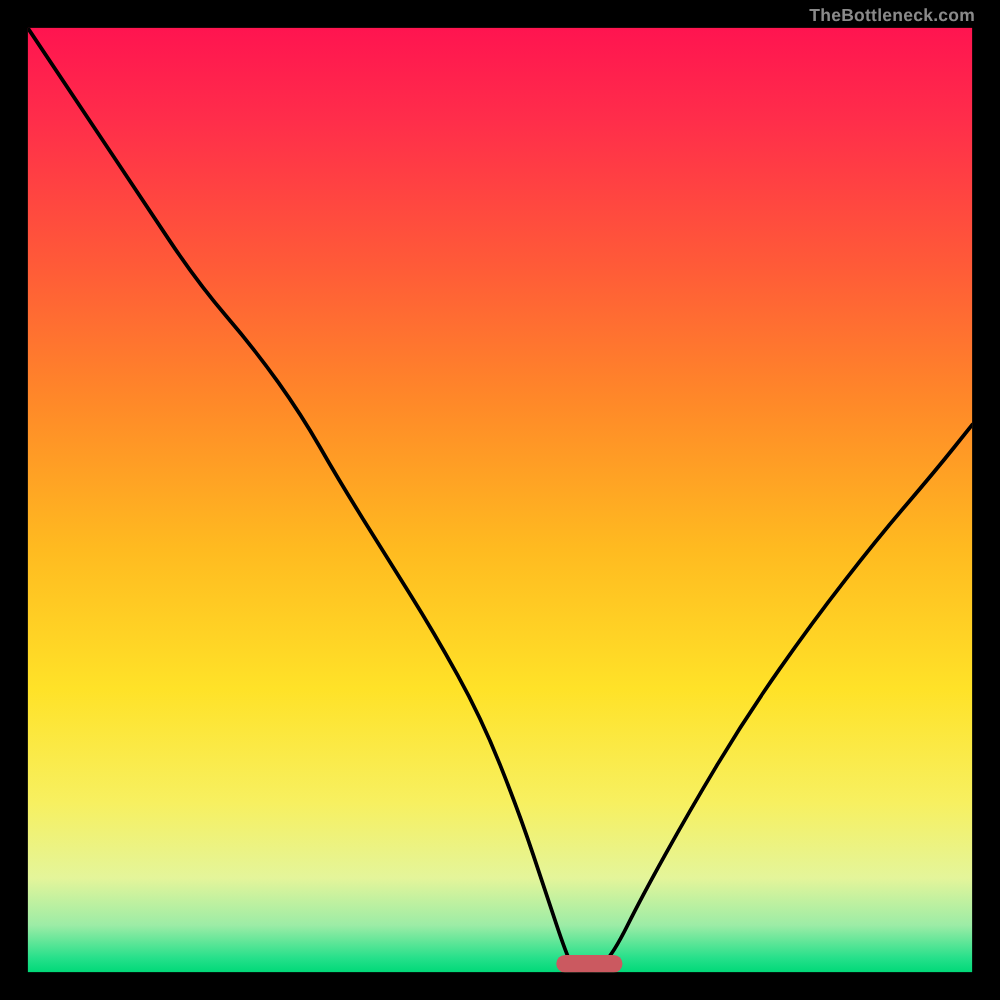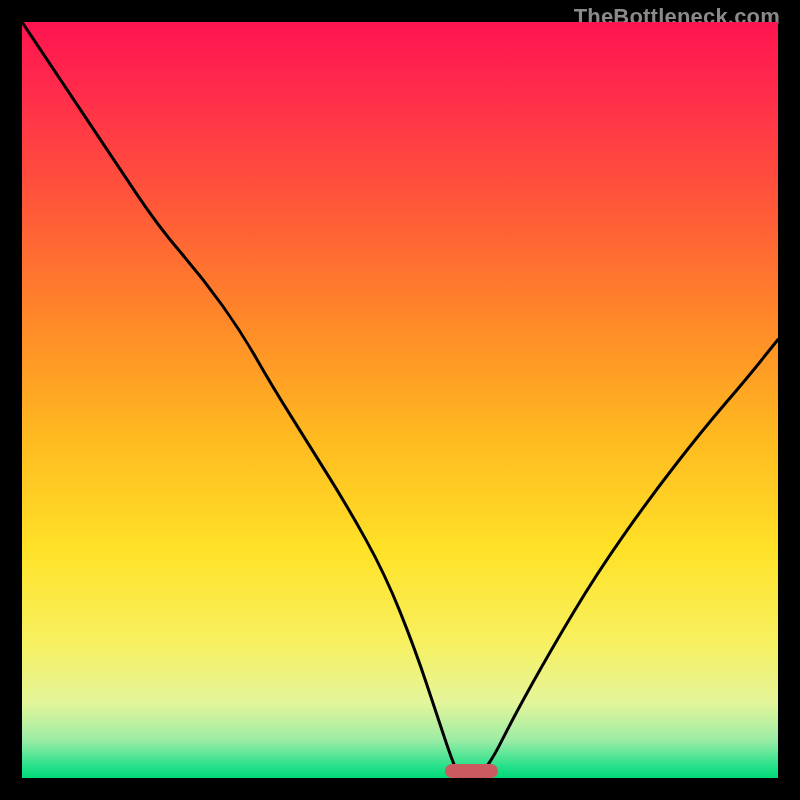--- a/index.html
+++ b/index.html
@@ -29,21 +29,21 @@
     left: 0;
     top: 0;
     width: 100%;
     height: 100%;
   }
   .watermark {
     position: absolute;
     top: 4px;
     right: 20px;
     font-family: Arial, Helvetica, sans-serif;
-    font-size: 22px;
+    font-size: 14px;
     font-weight: 600;
     color: #8a8a8a;
     letter-spacing: 0.2px;
   }
   svg.curve {
     position: absolute;
     left: 0;
     top: 0;
     width: 100%;
     height: 100%;

